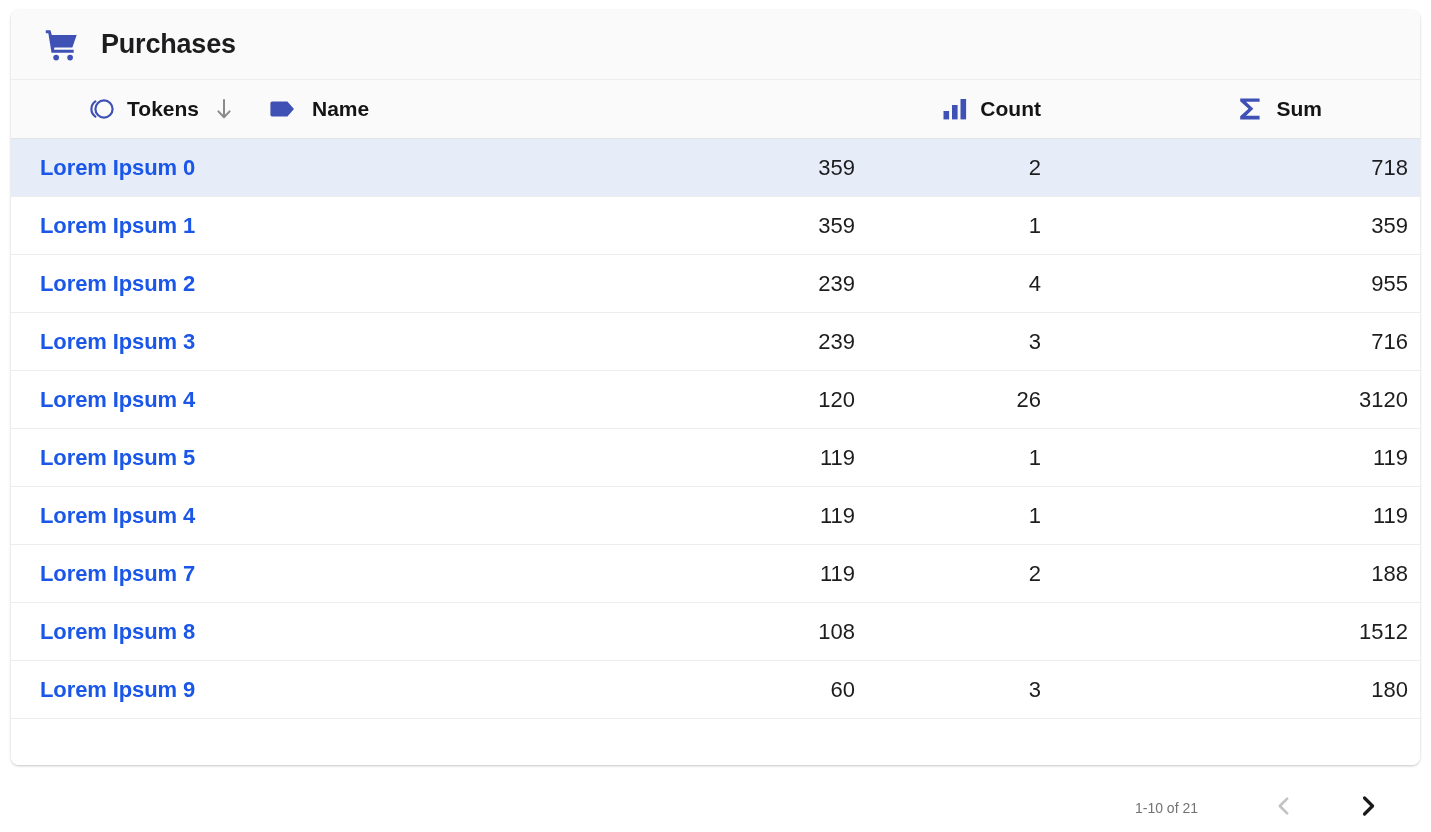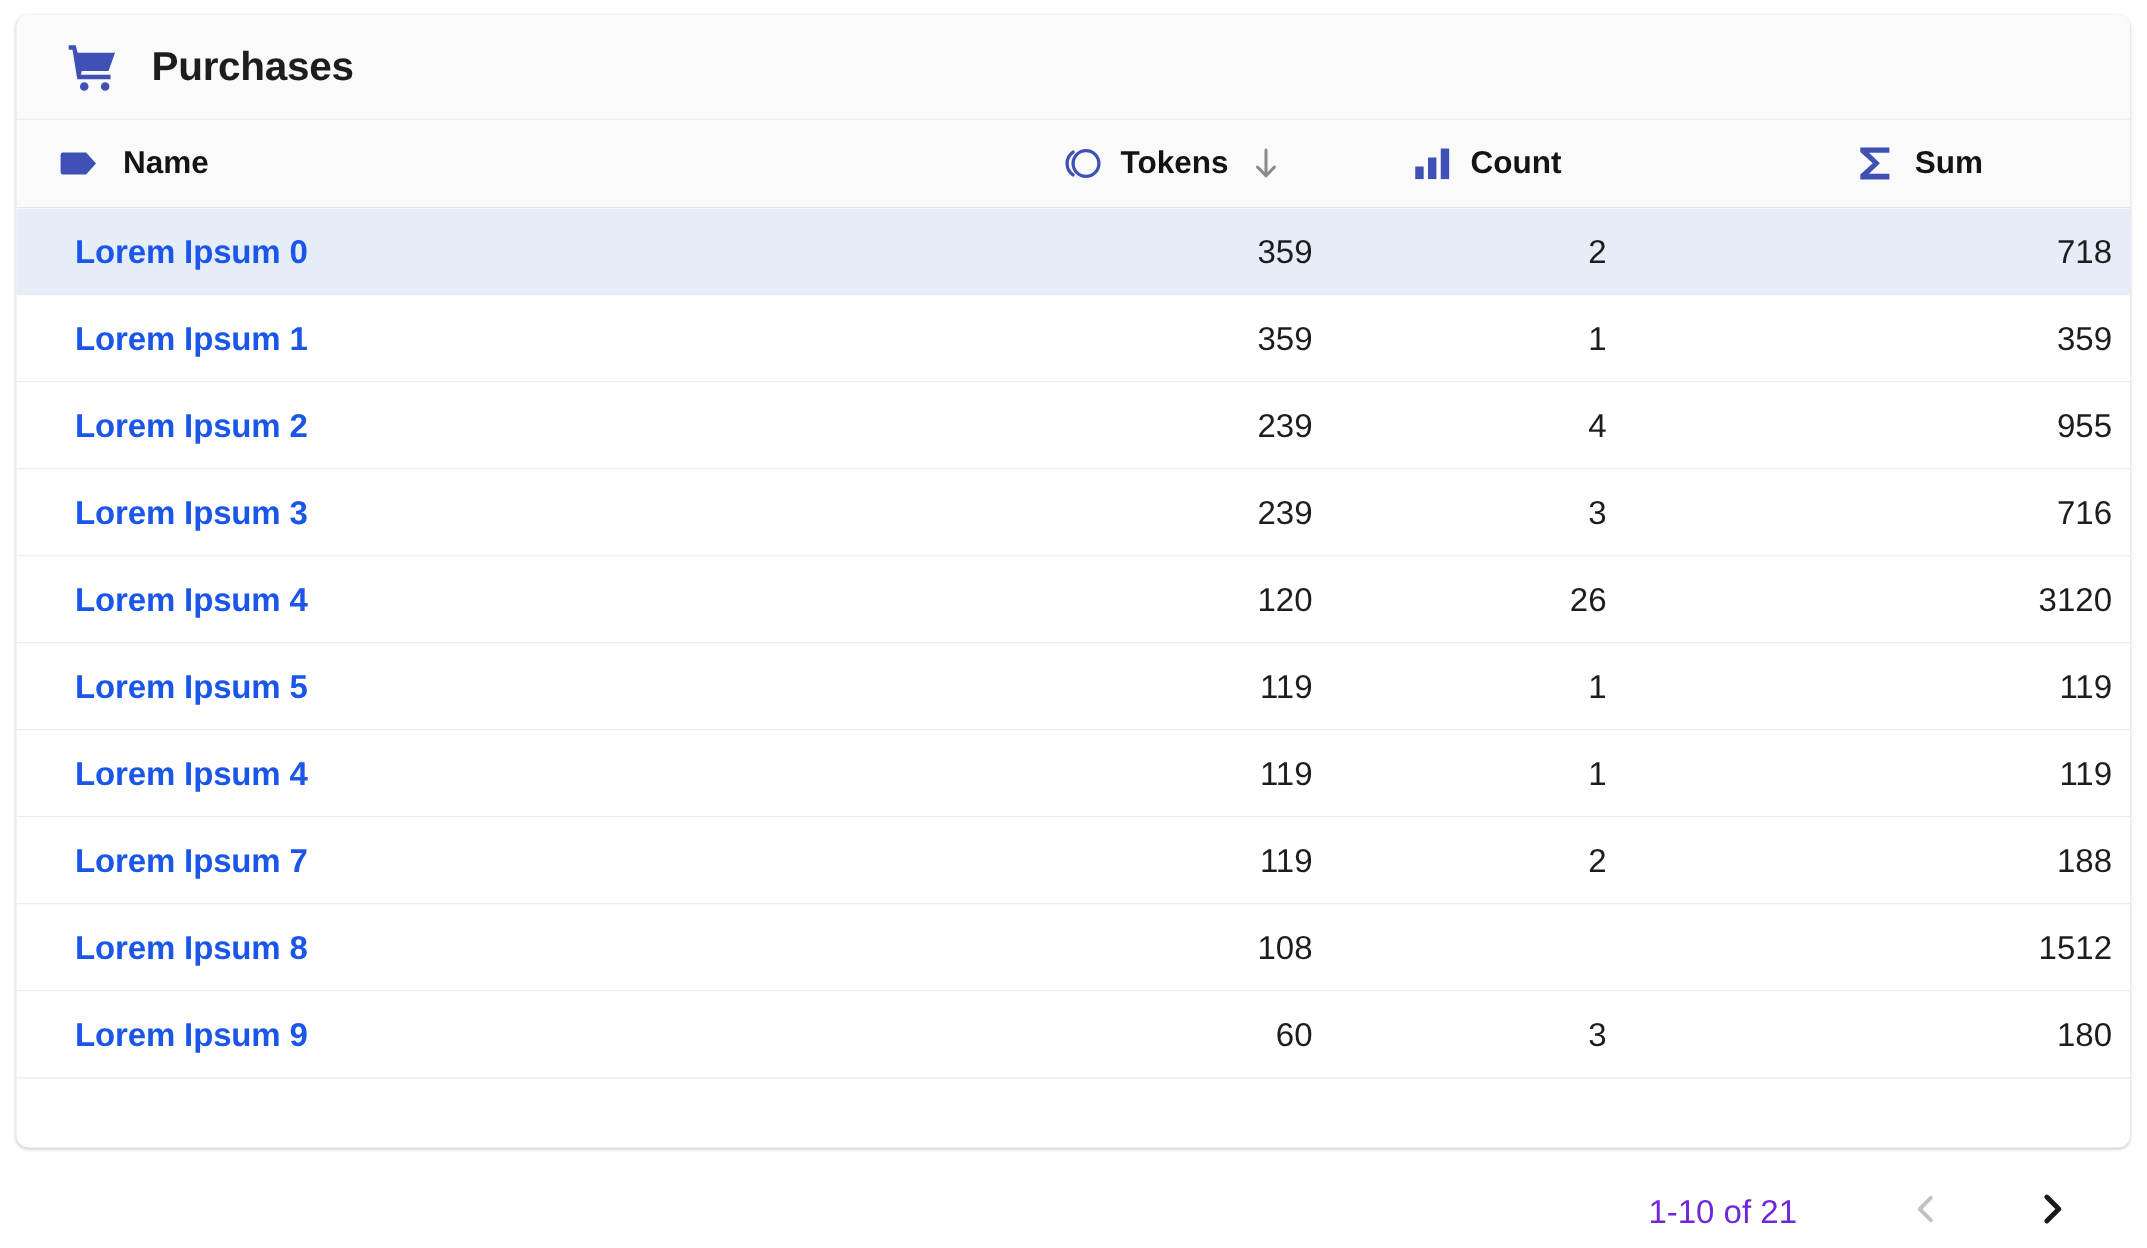--- a/index.html
+++ b/index.html
@@ -112,21 +112,21 @@
   .row {
     height: 58px;
     display: flex;
     align-items: center;
     border-bottom: 1px solid #ededed;
     background: #ffffff;
     cursor: pointer;
   }
   .row.selected { background: #e6edf8; }
 
-  .cell { height: 100%; display: flex; align-items: center; margin-left: 10px; }
+  .cell { height: 100%; display: flex; align-items: center; }
   .cell-name {
     width: 620px;
     padding-left: 29px;
     font-size: 22px;
     font-weight: 700;
     color: #1a56e8;
     letter-spacing: -0.1px;
   }
   .cell-name .link { cursor: pointer; }
   .cell-tokens {
@@ -157,22 +157,22 @@
     left: 11px;
     top: 783px;
     width: 1409px;
     height: 49px;
     display: flex;
     align-items: center;
     justify-content: flex-end;
     padding-right: 30px;
   }
   .page-count {
-    font-size: 22px;
-    color: #6d28d9;
+    font-size: 14px;
+    color: #737373;
     margin-right: 64px;
     white-space: nowrap;
   }
   .page-btn {
     width: 44px;
     height: 44px;
     display: flex;
     align-items: center;
     justify-content: center;
     background: transparent;
@@ -196,42 +196,42 @@
           <path d="M1.2 2.1h3.1l.9 3.3h16.6l-2.9 8.2H7.0l-.4 1.6h13.2v2.0H5.0L2.9 4.1H1.2z" fill="#3f51b5"></path>
           <circle cx="8.1" cy="20.4" r="1.9" fill="#3f51b5"></circle>
           <circle cx="17.4" cy="20.4" r="1.9" fill="#3f51b5"></circle>
         </svg>
       </span>
       <span class="card-title-text">Purchases</span>
     </div>
 
     <div class="thead">
 
-      <div class="th col-name">
-        <span class="th-icon">
-          <svg width="28" height="20" viewBox="0 0 28 20" aria-hidden="true">
-            <path d="M2 2.6h15.4l6.6 7.4-6.6 7.4H2a1.6 1.6 0 0 1-1.6-1.6V4.2A1.6 1.6 0 0 1 2 2.6z" fill="#3f51b5"></path>
-          </svg>
-        </span>
-        <span class="th-label">Name</span>
-      </div>
-
       <div class="th col-tokens">
         <span class="th-icon">
           <svg width="30" height="24" viewBox="0 0 30 24" aria-hidden="true">
             <circle cx="18" cy="12" r="8.6" fill="none" stroke="#3f51b5" stroke-width="2.2"></circle>
             <path d="M9.4 4.4a9.2 9.2 0 0 0 0 15.2" fill="none" stroke="#3f51b5" stroke-width="2.2" stroke-linecap="round"></path>
           </svg>
         </span>
         <span class="th-label">Tokens</span>
         <span class="sort-arrow">
           <svg width="22" height="24" viewBox="0 0 22 24" aria-hidden="true">
             <path d="M11 3v16M11 20.2l-5.6-5.8M11 20.2l5.6-5.8" fill="none" stroke="#8a8a8a" stroke-width="2" stroke-linecap="round" stroke-linejoin="round"></path>
           </svg>
         </span>
+      </div>
+
+      <div class="th col-name">
+        <span class="th-icon">
+          <svg width="28" height="20" viewBox="0 0 28 20" aria-hidden="true">
+            <path d="M2 2.6h15.4l6.6 7.4-6.6 7.4H2a1.6 1.6 0 0 1-1.6-1.6V4.2A1.6 1.6 0 0 1 2 2.6z" fill="#3f51b5"></path>
+          </svg>
+        </span>
+        <span class="th-label">Name</span>
       </div>
 
       <div class="th col-count">
         <span class="th-icon">
           <svg width="26" height="24" viewBox="0 0 26 24" aria-hidden="true">
             <rect x="1.5" y="14.0" width="5.6" height="8.4" fill="#3f51b5"></rect>
             <rect x="10.0" y="8.0" width="5.6" height="14.4" fill="#3f51b5"></rect>
             <rect x="18.5" y="2.0" width="5.6" height="20.4" fill="#3f51b5"></rect>
           </svg>
         </span>

